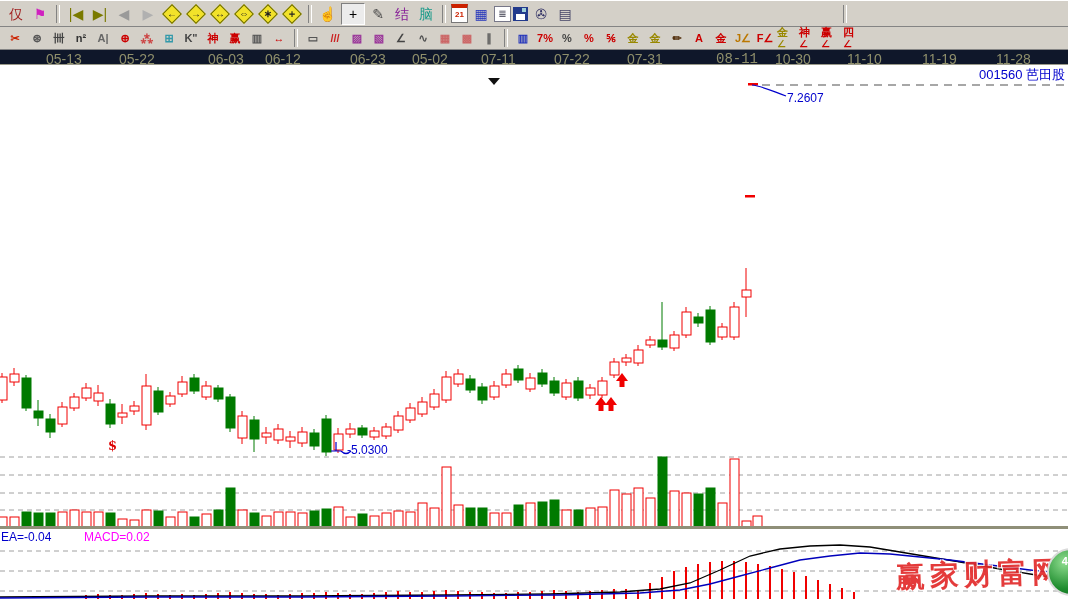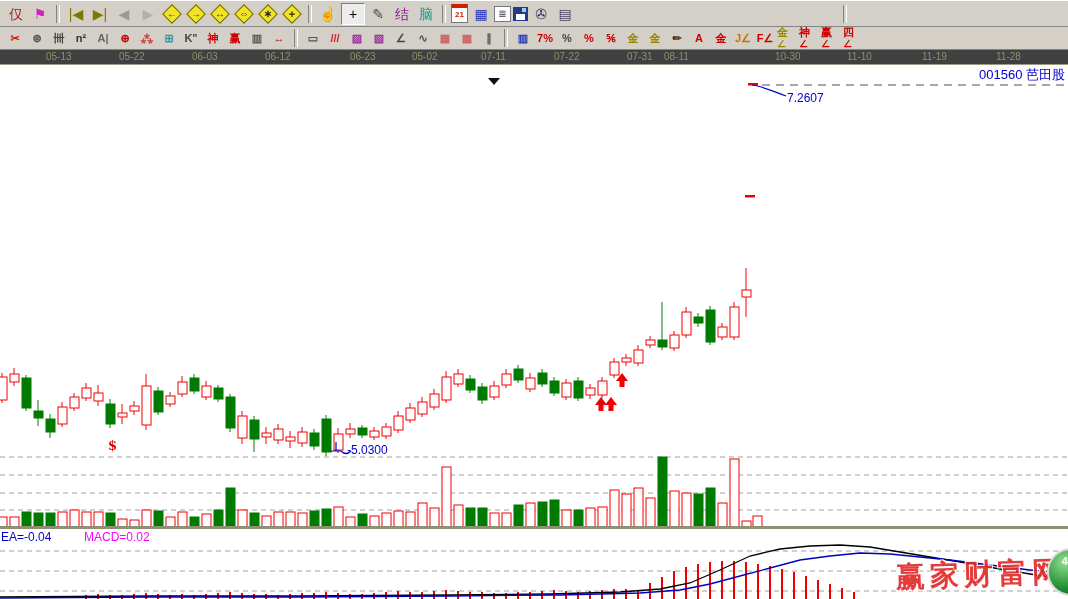--- a/index.html
+++ b/index.html
@@ -20,22 +20,22 @@
   .k-diamond span{position:relative;z-index:1;}
   .k-pressed{background:#ececec;border:1px solid #808080;border-bottom-color:#fff;border-right-color:#fff;}
   .k-calendar{background:#fff;border:1px solid #777;border-top:4px solid #cc2200;
         width:15px !important;height:14px !important;font-size:8px !important;
         color:#cc2200;font-weight:bold;justify-content:center;}
   .k-floppy{background:#223a8c;width:15px !important;height:14px !important;}
   .k-floppy::before{content:"";position:absolute;left:3px;bottom:1px;width:9px;height:6px;background:#fff;}
   .k-floppy::after{content:"";position:absolute;right:2px;top:1px;width:4px;height:4px;background:#9fd0d8;}
   .k-cell{background:#fff;border:1px solid #778;width:15px !important;height:14px !important;font-size:10px !important;}
   
-  #axis{position:relative;height:14px;background:#404040;border-bottom:1px solid #9a9a8a;
-        font-size:10px;color:#8f8f6b;}
+  #axis{position:relative;height:14px;background:#0f172a;border-bottom:1px solid #9a9a8a;
+        font-size:14px;color:#8f8f6b;}
   .axl{position:absolute;top:1px;}
   
   #chart{position:absolute;left:0;top:65px;width:1068px;height:534px;background:#fff;}
   #chart svg{position:absolute;left:0;top:0;}
   .flt{position:absolute;white-space:nowrap;}
   #stockcode{left:979px;top:1px;color:#0000cc;font-size:13px;}
   #pricelvl{left:787px;top:26px;color:#0000cc;font-size:12px;}
   #lowlbl{left:347px;top:378px;color:#0000cc;font-size:12px;}
   #dollar{left:108px;top:373px;color:#dd0000;font-size:13px;font-weight:bold;font-family:"DejaVu Serif",serif;}
   #dealbl{left:1px;top:465px;color:#0000cc;font-size:12px;}
@@ -242,28 +242,28 @@
     <span class="icon" style="color: rgb(204, 0, 0);">
       <span>赢∠</span>
     </span>
     <span class="icon" style="color: rgb(204, 0, 0);">
       <span>四∠</span>
     </span>
   </div>
 <div id="axis">
     <span class="axl" style="left: 46px;">05-13</span>
     <span class="axl" style="left: 119px;">05-22</span>
-    <span class="axl" style="left: 192px; text-align: center;">06-03</span>
+    <span class="axl" style="left: 208px; text-align: center;">06-03</span>
     <span class="axl" style="left: 265px;">06-12</span>
     <span class="axl" style="left: 338px; margin-left: 12px;">06-23</span>
     <span class="axl" style="left: 412px;">05-02</span>
     <span class="axl" style="left: 481px; text-align: center;">07-11</span>
     <span class="axl" style="left: 554px;">07-22</span>
     <span class="axl" style="left: 627px;">07-31</span>
-    <span class="axl" style="left: 664px;">08-11</span>
+    <span class="axl" style="left: 716px; font-family: Liberation Mono, monospace;">08-11</span>
     <span class="axl" style="left: 775px;">10-30</span>
     <span class="axl" style="left: 847px;">11-10</span>
     <span class="axl" style="left: 922px;">11-19</span>
     <span class="axl" style="left: 996px;">11-28</span>
   </div>
 
 <div id="chart">
     <svg width="1068" height="534" viewBox="0 65 1068 534">
       <g>
         <line x1="0" y1="457" x2="1068" y2="457" stroke="#a0a0a0" stroke-width="1" stroke-dasharray="5 4"></line>

